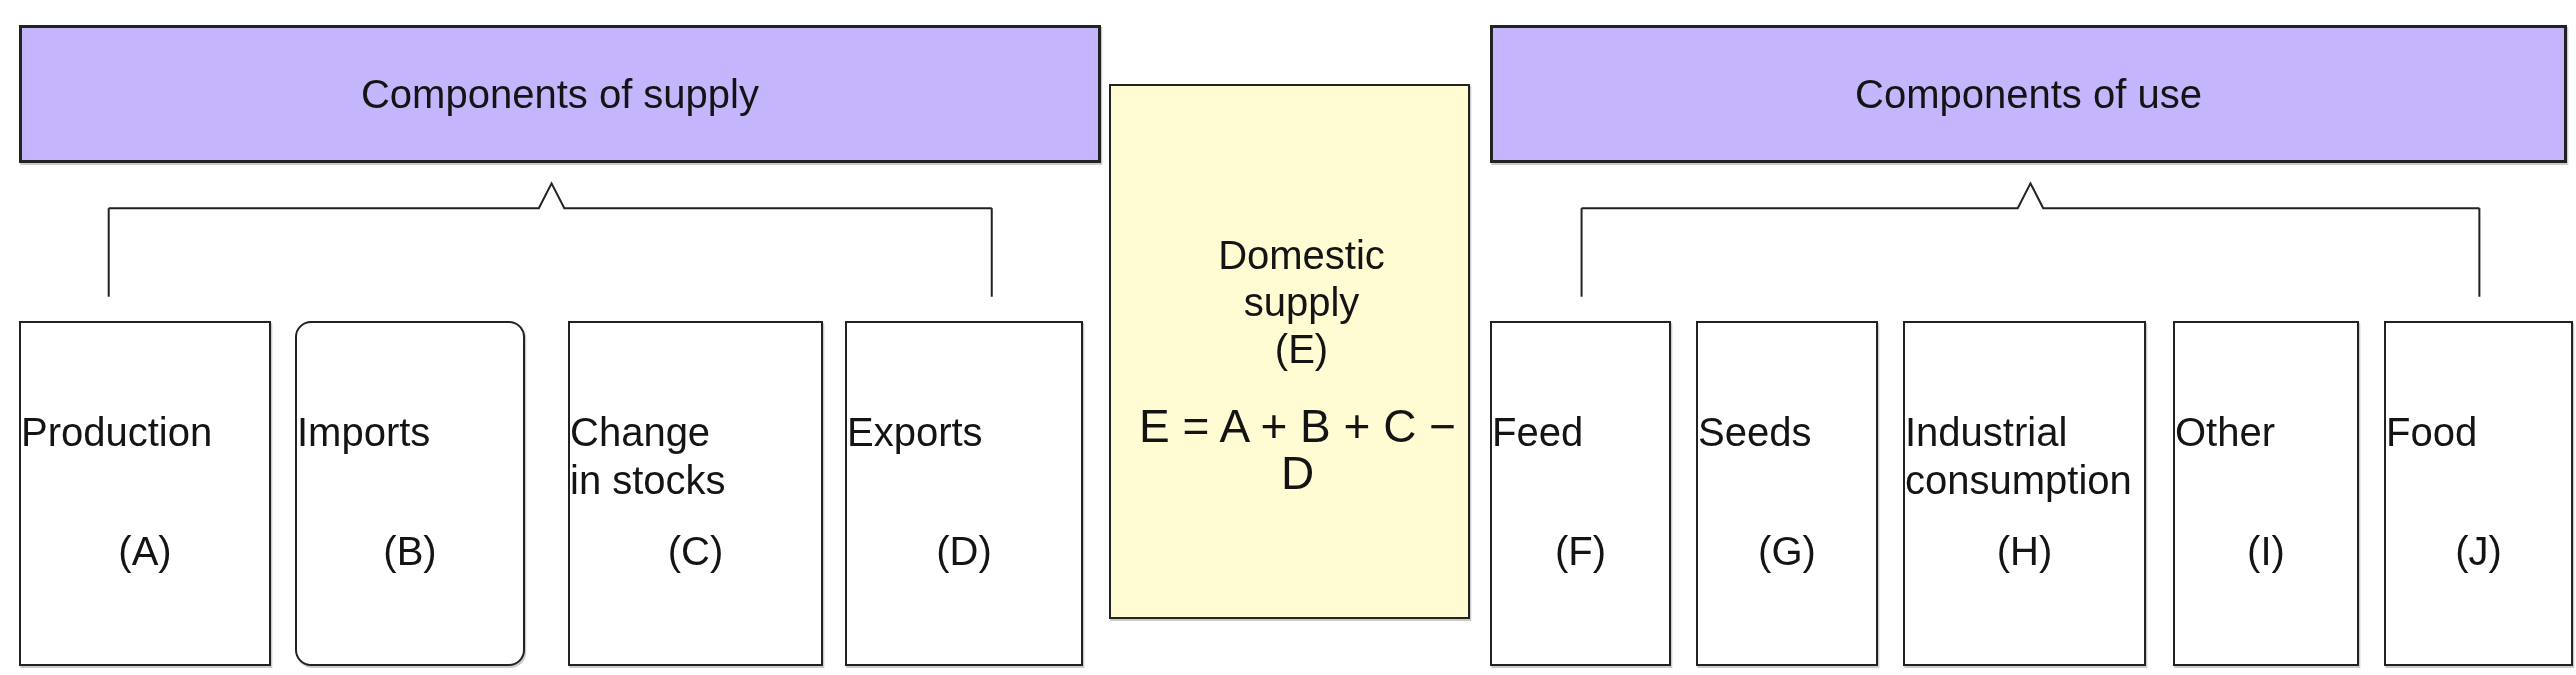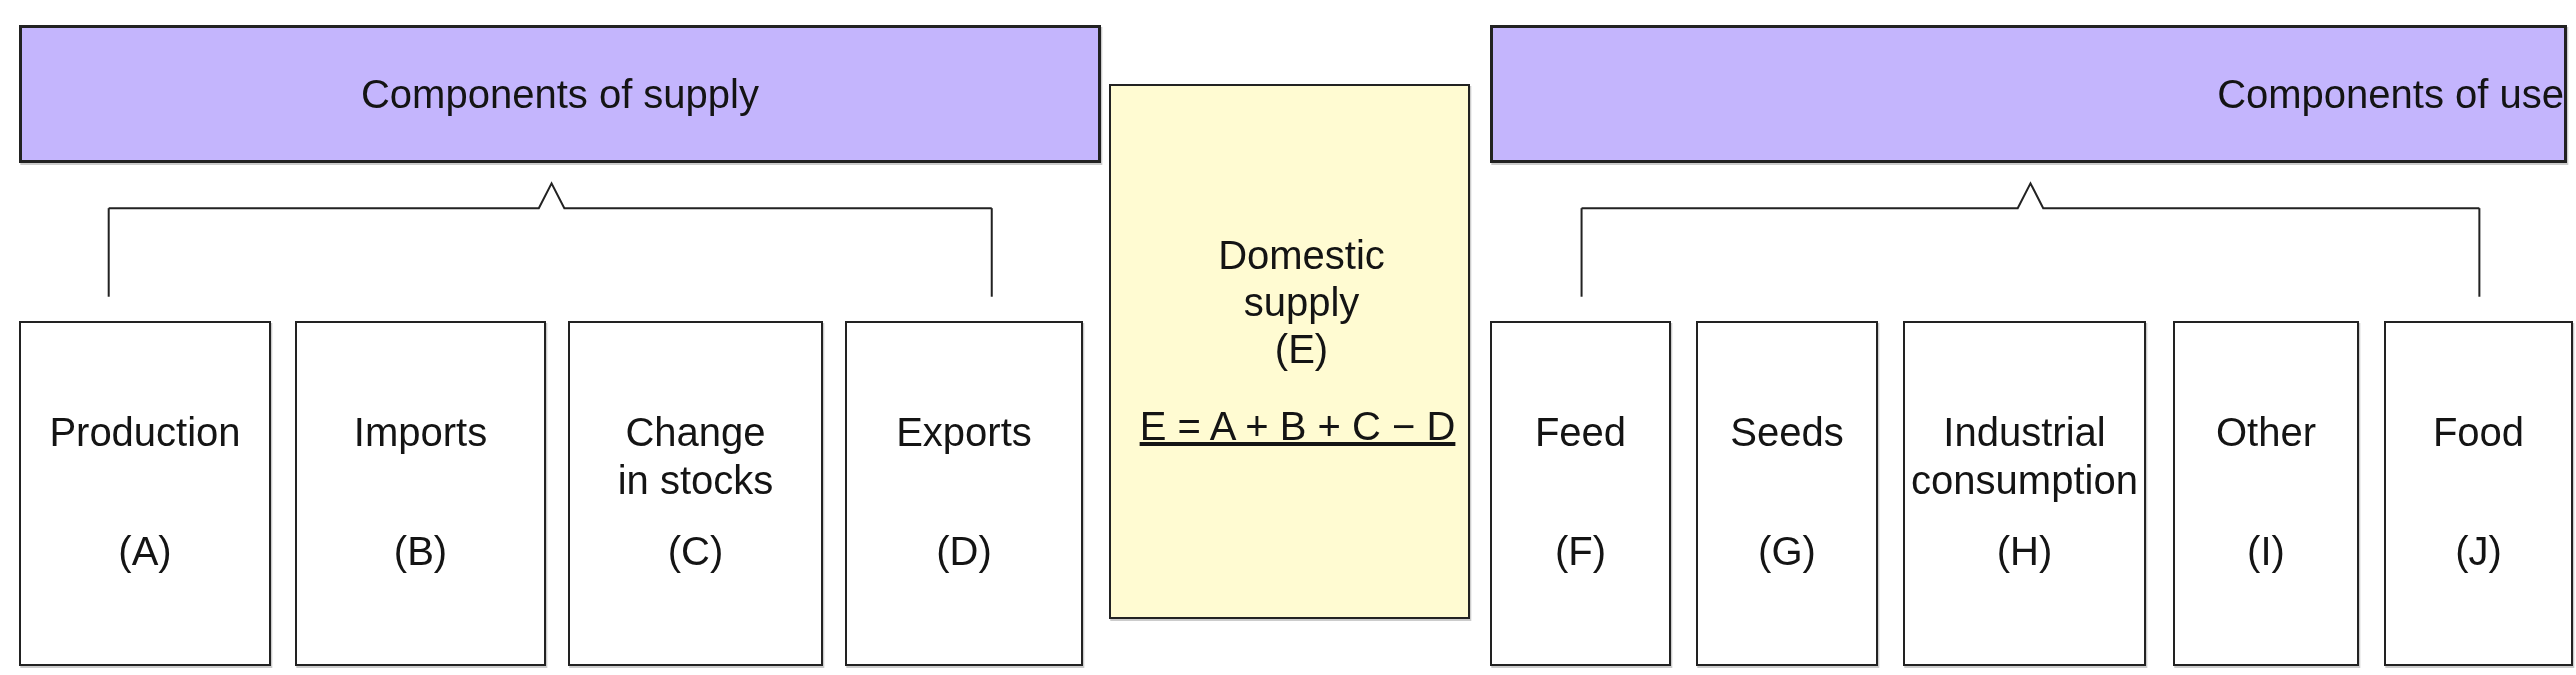--- a/index.html
+++ b/index.html
@@ -24,49 +24,49 @@
     border: 3.4px solid #222222;
     box-sizing: border-box;
     background: #c4b5fd;
     display: flex;
     align-items: center;
     justify-content: center;
     font-size: 40px;
     box-shadow: 1.3px 2px 0 rgba(110,110,110,0.35);
   }
   .hbox-left  { left: 19px;   width: 1082px; }
-  .hbox-right { left: 1490px; width: 1077px; justify-content: flex-end; }
+  .hbox-right { left: 1490px; width: 1077px; }
   .cbox {
     position: absolute;
     top: 321px;
     height: 345px;
     border: 2.7px solid #222222;
     box-sizing: border-box;
     background: #ffffff;
     box-shadow: 1.3px 2px 0 rgba(110,110,110,0.35);
   }
   .cbox .box-label {
     position: absolute;
     top: 85px;
     left: 0; right: 0;
-    text-align: center;
+    text-align: left;
     font-size: 40px;
     line-height: 48px;
     white-space: pre-line;
   }
   .cbox .box-letter {
     position: absolute;
     top: 204px;
     left: 0; right: 0;
     text-align: center;
     font-size: 40px;
     line-height: 48px;
   }
   .box-a { left: 19px;   width: 252px; }
-  .box-b { left: 295px;  width: 251px; }
+  .box-b { left: 295px;  width: 230px; border-radius: 16px; }
   .box-c { left: 568px;  width: 255px; }
   .box-d { left: 845px; width: 238px; }
   .box-f { left: 1490px; width: 181px; }
   .box-g { left: 1696px; width: 182px; }
   .box-h { left: 1903px; width: 243px; }
   .box-i { left: 2173px; width: 186px; }
   .box-j { left: 2384px; width: 189px; }
   .domestic-box {
     position: absolute;
     left: 1109px;
@@ -86,23 +86,22 @@
     font-size: 40px;
     line-height: 47px;
     white-space: pre-line;
     padding-left: 24px;
   }
   .domestic-formula {
     position: absolute;
     top: 317px;
     left: 16px; right: 0;
     text-align: center;
-    font-size: 40px;
+    font-size: 46px;
     line-height: 47px;
-    text-decoration: underline;
   }
 </style>
 </head>
 <body>
 
 <div class="canvas">
 
   <svg class="connector-layer" viewBox="0 0 3839 1007" xmlns="http://www.w3.org/2000/svg">
     <g stroke="#222222" stroke-width="3" fill="none">
       <path d="M162,310 H803 L822,273 L841,310 H1478"></path>

